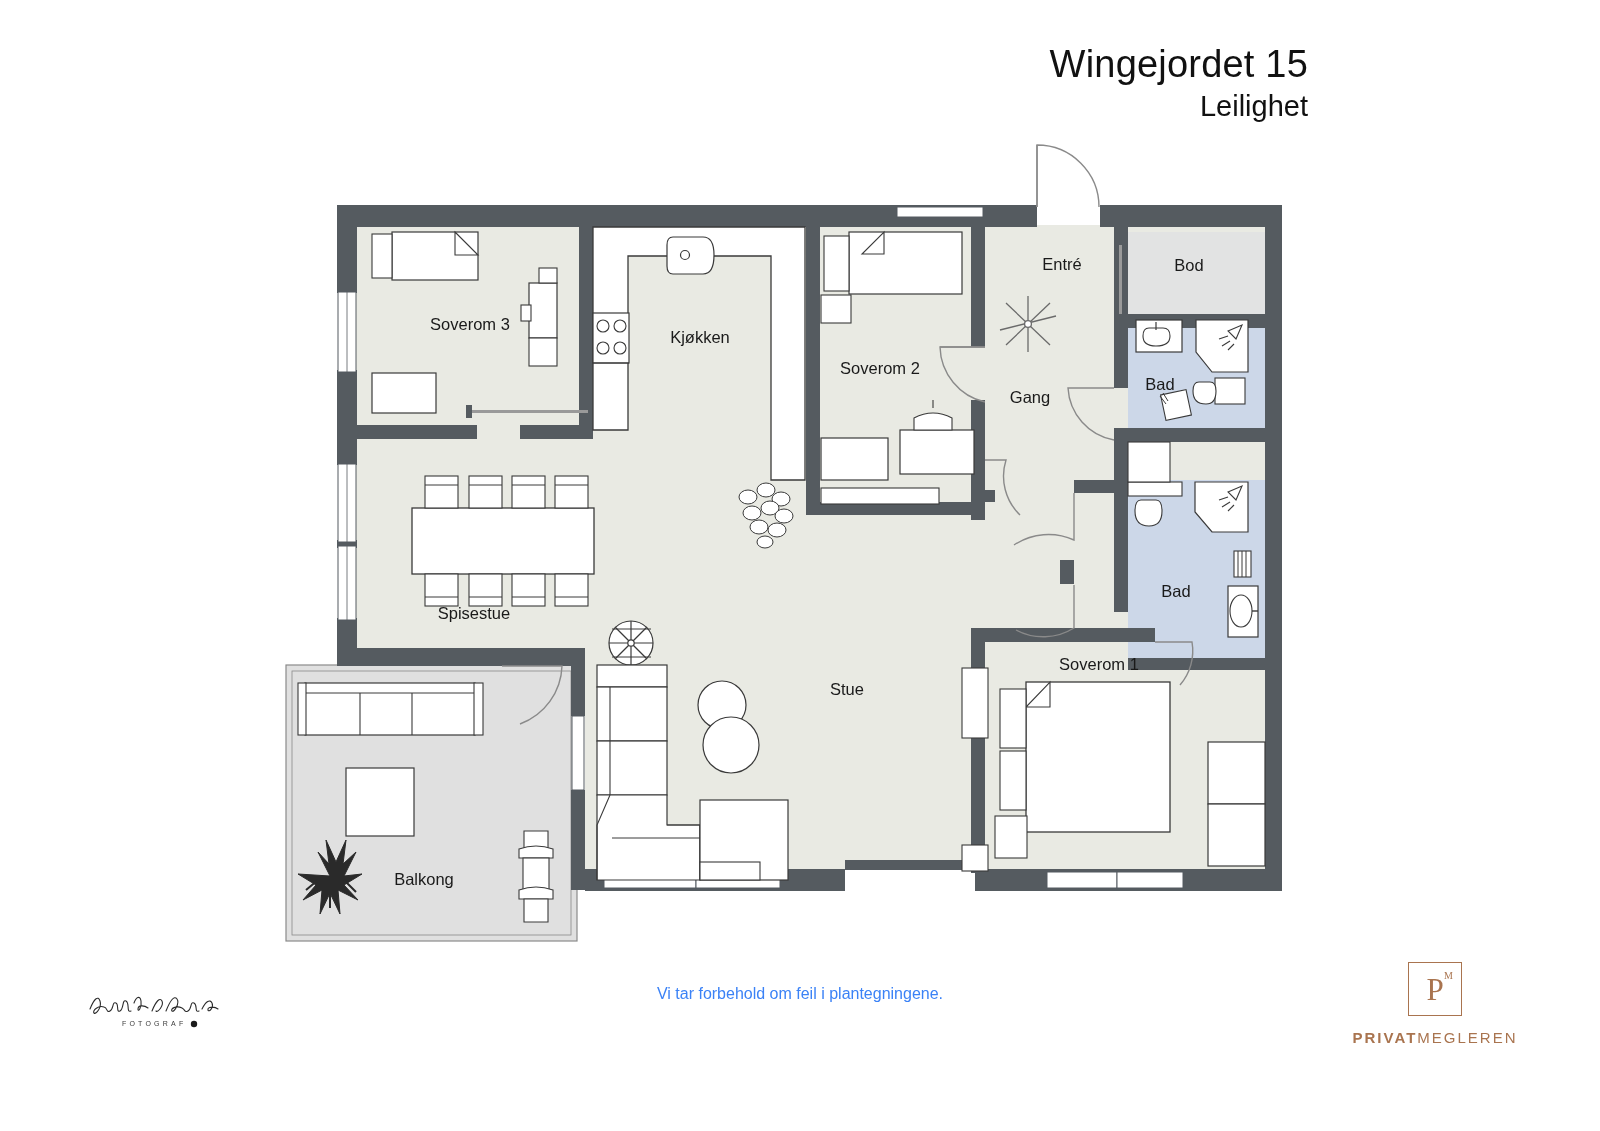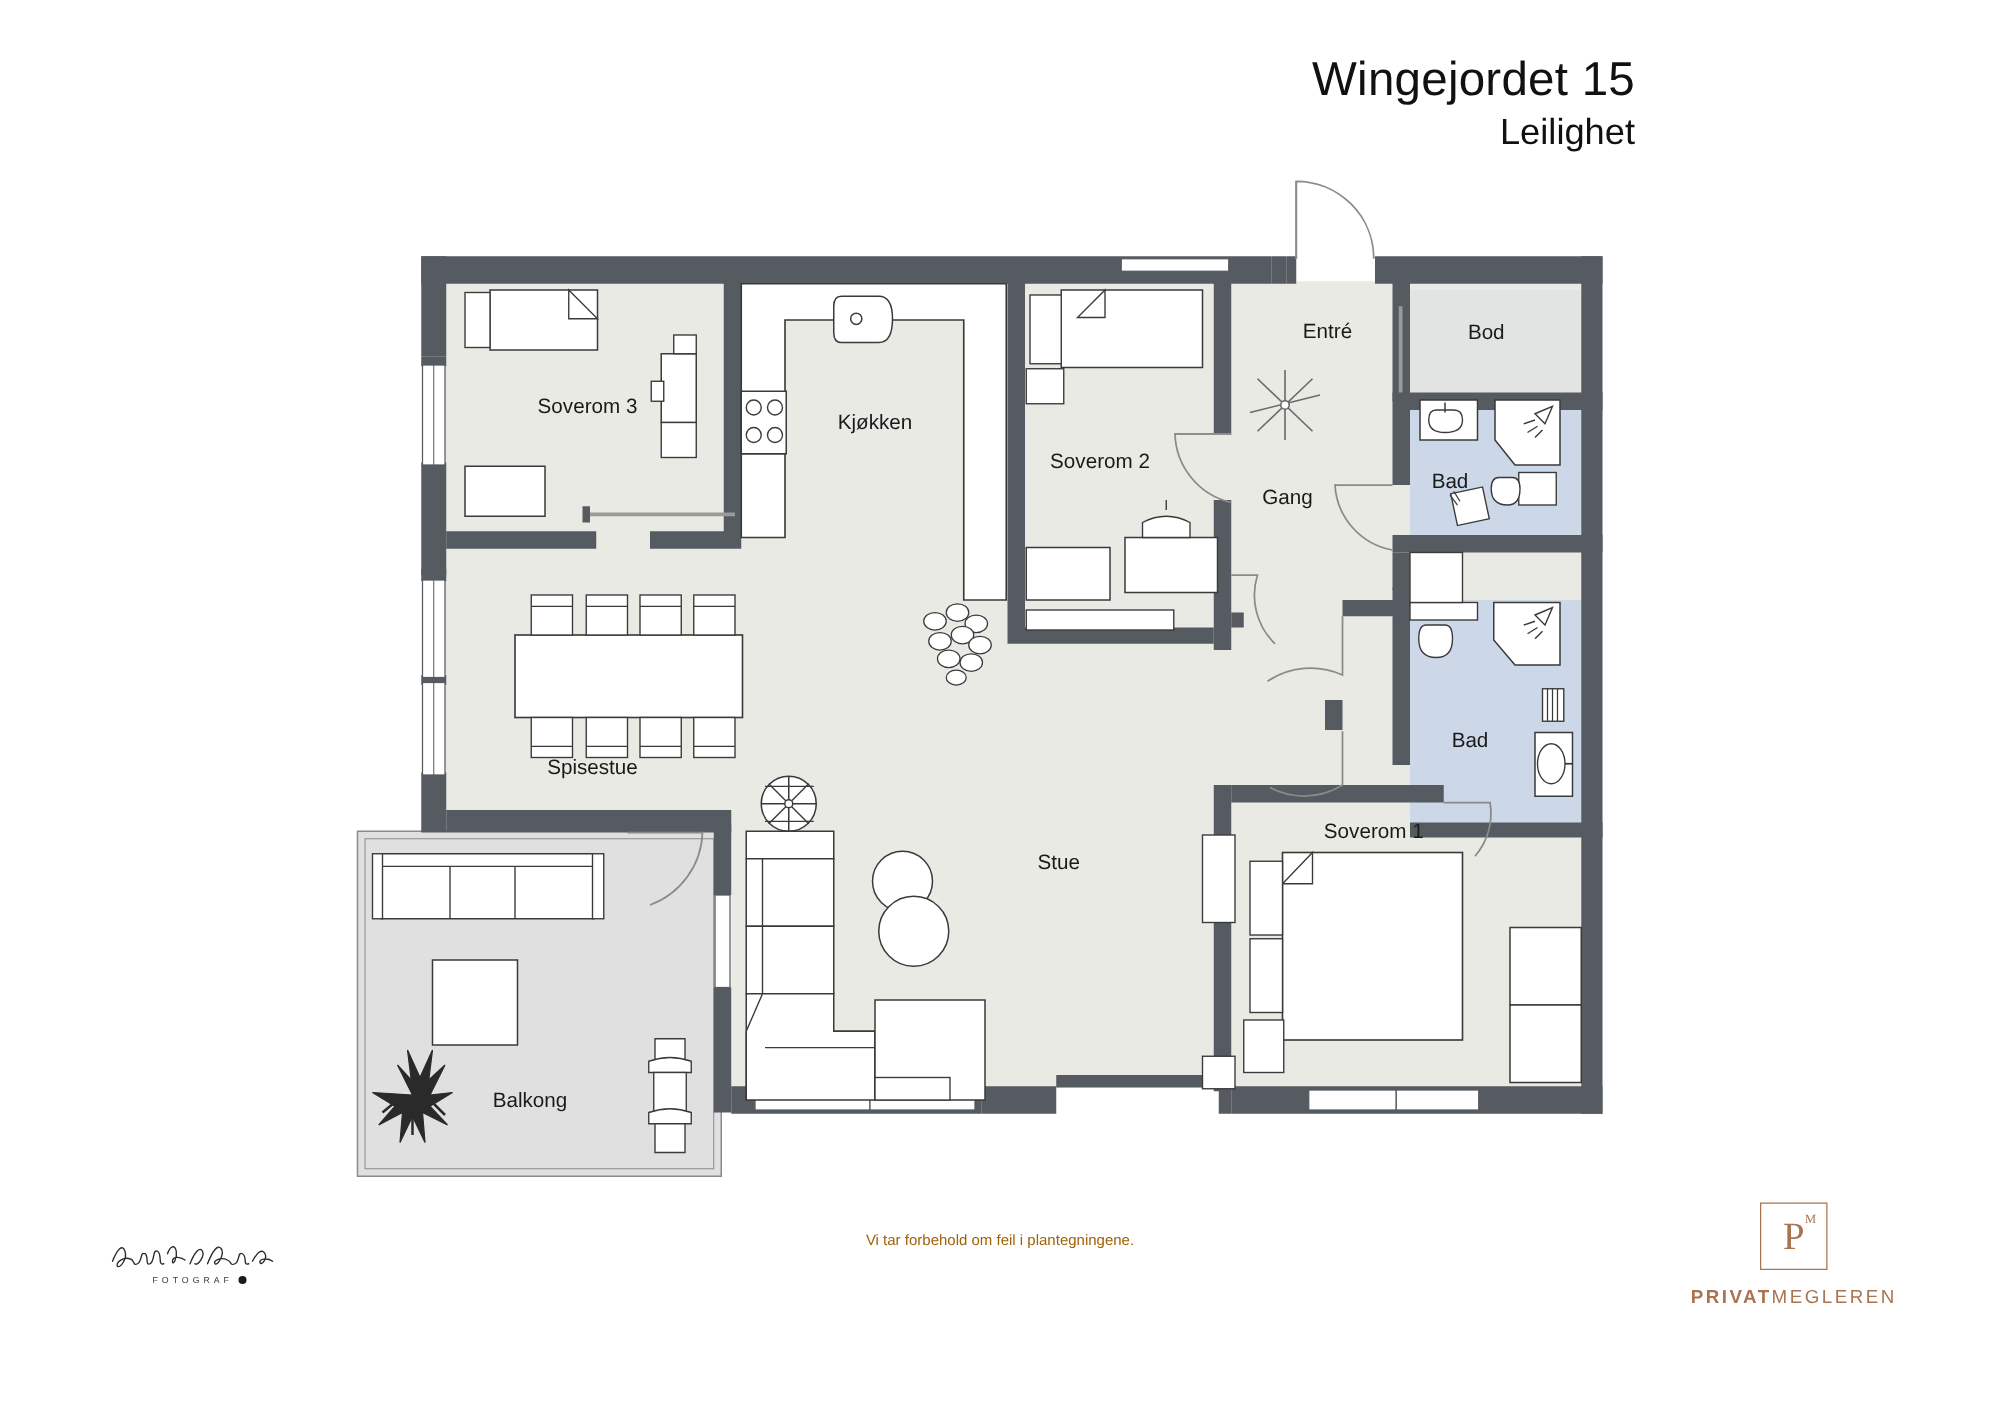--- a/index.html
+++ b/index.html
@@ -28,21 +28,21 @@
   svg.plan{display:block;width:1600px;height:830px;}
 
   .roomlabel{
     font-family:"Liberation Sans", sans-serif;
     font-size:16.5px;fill:#1a1a1a;text-anchor:middle;
     dominant-baseline:middle;
   }
 
   .disclaimer{
     position:absolute;left:0;top:985px;width:1600px;text-align:center;
-    font-size:12px;color:#a16207;
+    font-size:16px;color:#3b82f6;
   }
 
   
   .photog{
     position:absolute;left:78px;top:975px;width:160px;height:62px;
   }
   .photog svg{display:block;}
 
   
   .pm-logo{

